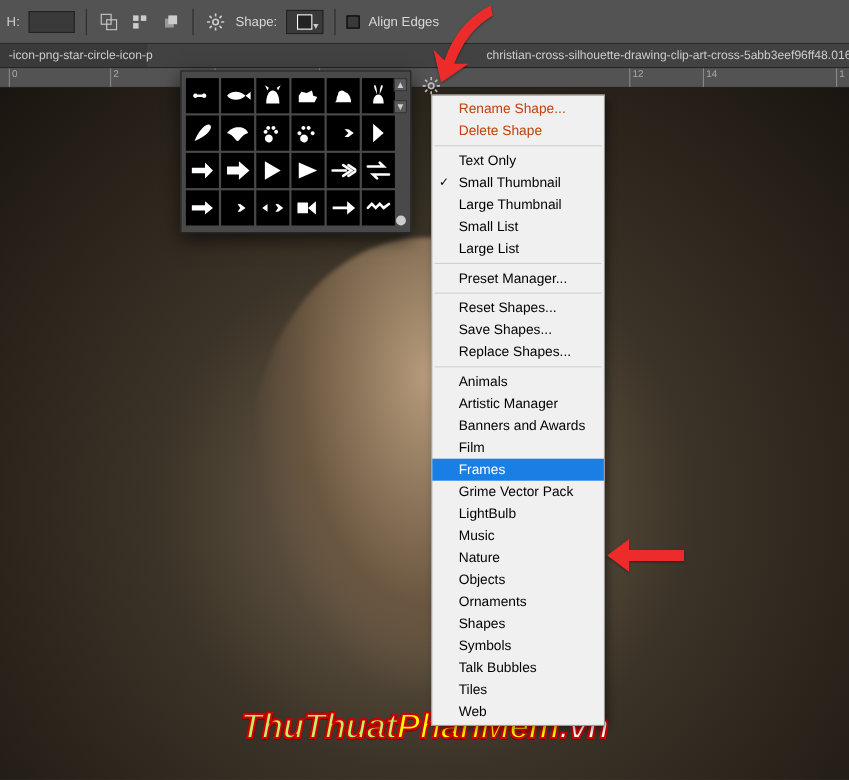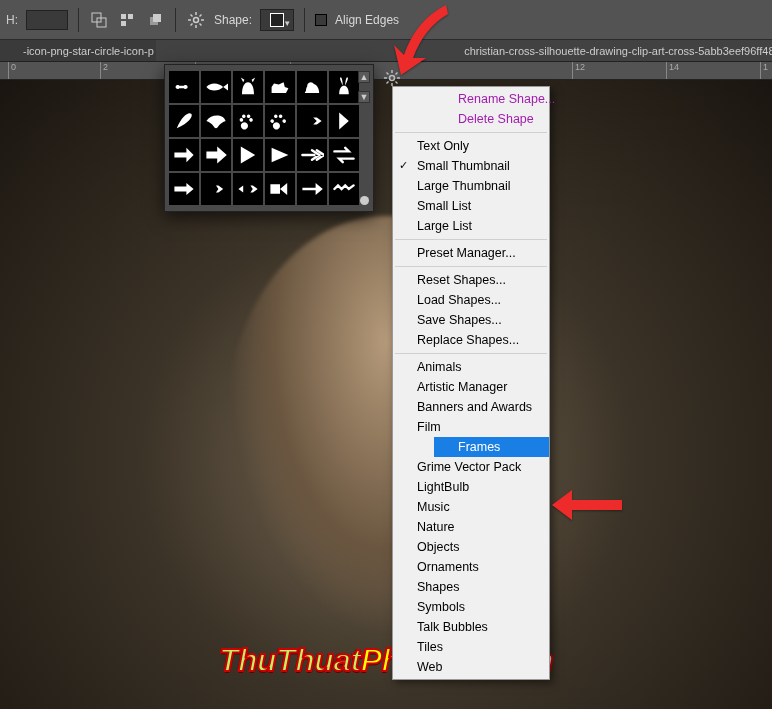--- a/index.html
+++ b/index.html
@@ -14,21 +14,21 @@
   .gear svg, .tool-ico svg { width: 16px; height: 16px; }
   .shape-label { color: #d8d8d8; }
   .shape-preview { width: 34px; height: 22px; border: 1px solid #222; background: #3a3a3a; display: flex; align-items: center; justify-content: center; position: relative; }
   .shape-preview .box { width:14px; height:14px; border:1px solid #fff; background:#222; }
   .shape-preview .dd { position:absolute; right:2px; bottom:2px; font-size:8px; color:#ccc;}
   .checkbox { width: 12px; height: 12px; border: 1px solid #000; background: #3a3a3a; display:inline-block; }
   .align-label { color: #d8d8d8; text-align: right; }
 
   
   .tab-strip { height: 22px; background: #424242; display: flex; align-items: center; font-size: 11px; color: #ccc; overflow:hidden; border-bottom:1px solid #222;}
-  .tab1 { padding: 0 23px; height:100%; display:flex; align-items:center; background:#3a3a3a; white-space:nowrap; min-width:0; }
+  .tab1 { padding: 0 8px; height:100%; display:flex; align-items:center; background:#3a3a3a; white-space:nowrap; min-width:0; }
   .tabgap { width: 300px; flex:0 0 300px;}
   .tab2 { padding: 0 8px; height:100%; display:flex; align-items:center; white-space:nowrap; overflow:hidden;}
 
   
   .ruler { height: 18px; background: #535353; border-bottom: 1px solid #222; position: relative; overflow:hidden; font-size:9px; color:#aaa;}
   .ruler .tick { position:absolute; top:0; height:18px; border-left:1px solid #888; padding-left:2px; }
 
   
   .canvas-area { position: absolute; top: 80px; left: 0; right: 0; bottom: 0; background: radial-gradient(ellipse at 50% 60%, #7a6a55 0%, #3b3327 45%, #1a1510 100%); }
   .figure { position:absolute; left:50%; top:55%; transform:translate(-50%,-50%); width:320px; height:420px;
@@ -43,22 +43,22 @@
   .shape-scroll .arr { width:12px; height:12px; background:#5a5a5a; display:flex; align-items:center; justify-content:center; color:#ccc; font-size:9px; border:1px solid #333;}
   .shape-scroll .dot { width:9px; height:9px; border-radius:50%; background:#ccc; margin-top:auto;}
 
   
   .panel-gear { position: absolute; left: 382px; top: 68px; width: 20px; height: 20px; z-index:6; display:flex; align-items:center; justify-content:center; }
   .panel-gear svg { width:16px; height:16px; fill:#bbb; }
 
   
   .ctx-menu { position: absolute; left: 392px; top: 86px; width: 158px; background: #f0f0f0; border: 1px solid #999; box-shadow: 3px 3px 8px rgba(0,0,0,.5); z-index: 10; font-size: 12.5px; color: #000; padding: 2px 0; }
   .ctx-item { padding: 3px 10px 3px 24px; white-space: nowrap; position: relative; }
-  .ctx-item.disabled { color: #a21caf; margin-left: 41px; }
-  .ctx-item.highlighted { background: #1a7fe5; color: #fff; margin-left: 41px; }
+  .ctx-item.disabled { color: #c2410c; }
+  .ctx-item.highlighted { background: #1a7fe5; color: #fff; }
   .ctx-sep { height: 1px; background: #d0d0d0; margin: 3px 2px; }
   .ctx-check { position:absolute; left:6px; top:3px; font-size:11px; }
   
   
   .red-arrow { position: absolute; z-index: 20; }
   .red-arrow svg { filter: drop-shadow(0 1px 1px rgba(0,0,0,.4)); }
 
   
   .watermark { position: absolute; left: 50%; bottom: 30px; transform: translateX(-50%); z-index: 8;
                font-size: 32px; font-weight: 800; font-style: italic; letter-spacing: -0.5px; white-space:nowrap; }
@@ -123,21 +123,21 @@
   <div class="tabgap"></div>
   <div class="tab2">christian-cross-silhouette-drawing-clip-art-cross-5abb3eef96ff48.0169033</div>
 </div>
 
 <div class="ruler">
   <div class="tick" style="left:8px">0</div>
   <div class="tick" style="left:100px">2</div>
   <div class="tick" style="left:195px">4</div>
   <div class="tick" style="left:290px">6</div>
   <div class="tick" style="left:572px">12</div>
-  <div class="tick" style="left:666px">14</div>
+  <div class="tick" style="left:639px">14</div>
   <div class="tick" style="left:760px">1</div>
 </div>
 
 <div class="canvas-area">
   <div class="figure"></div>
 </div>
 
 <div class="shape-panel">
   <div class="shape-grid" id="shape-grid">
       <div class="shape-cell">
@@ -290,21 +290,20 @@
     <div class="ctx-sep"></div>
     <div class="ctx-item">Text Only</div>
     <div class="ctx-item">Small Thumbnail<span class="ctx-check">✓</span></div>
     <div class="ctx-item">Large Thumbnail</div>
     <div class="ctx-item">Small List</div>
     <div class="ctx-item">Large List</div>
     <div class="ctx-sep"></div>
     <div class="ctx-item">Preset Manager...</div>
     <div class="ctx-sep"></div>
     <div class="ctx-item">Reset Shapes...</div>
-    <div class="ctx-item">Load Shapes...</div>
     <div class="ctx-item">Save Shapes...</div>
     <div class="ctx-item">Replace Shapes...</div>
     <div class="ctx-sep"></div>
     <div class="ctx-item">Animals</div>
     <div class="ctx-item">Artistic Manager</div>
     <div class="ctx-item">Banners and Awards</div>
     <div class="ctx-item">Film</div>
     <div class="ctx-item highlighted">Frames</div>
     <div class="ctx-item">Grime Vector Pack</div>
     <div class="ctx-item">LightBulb</div>

